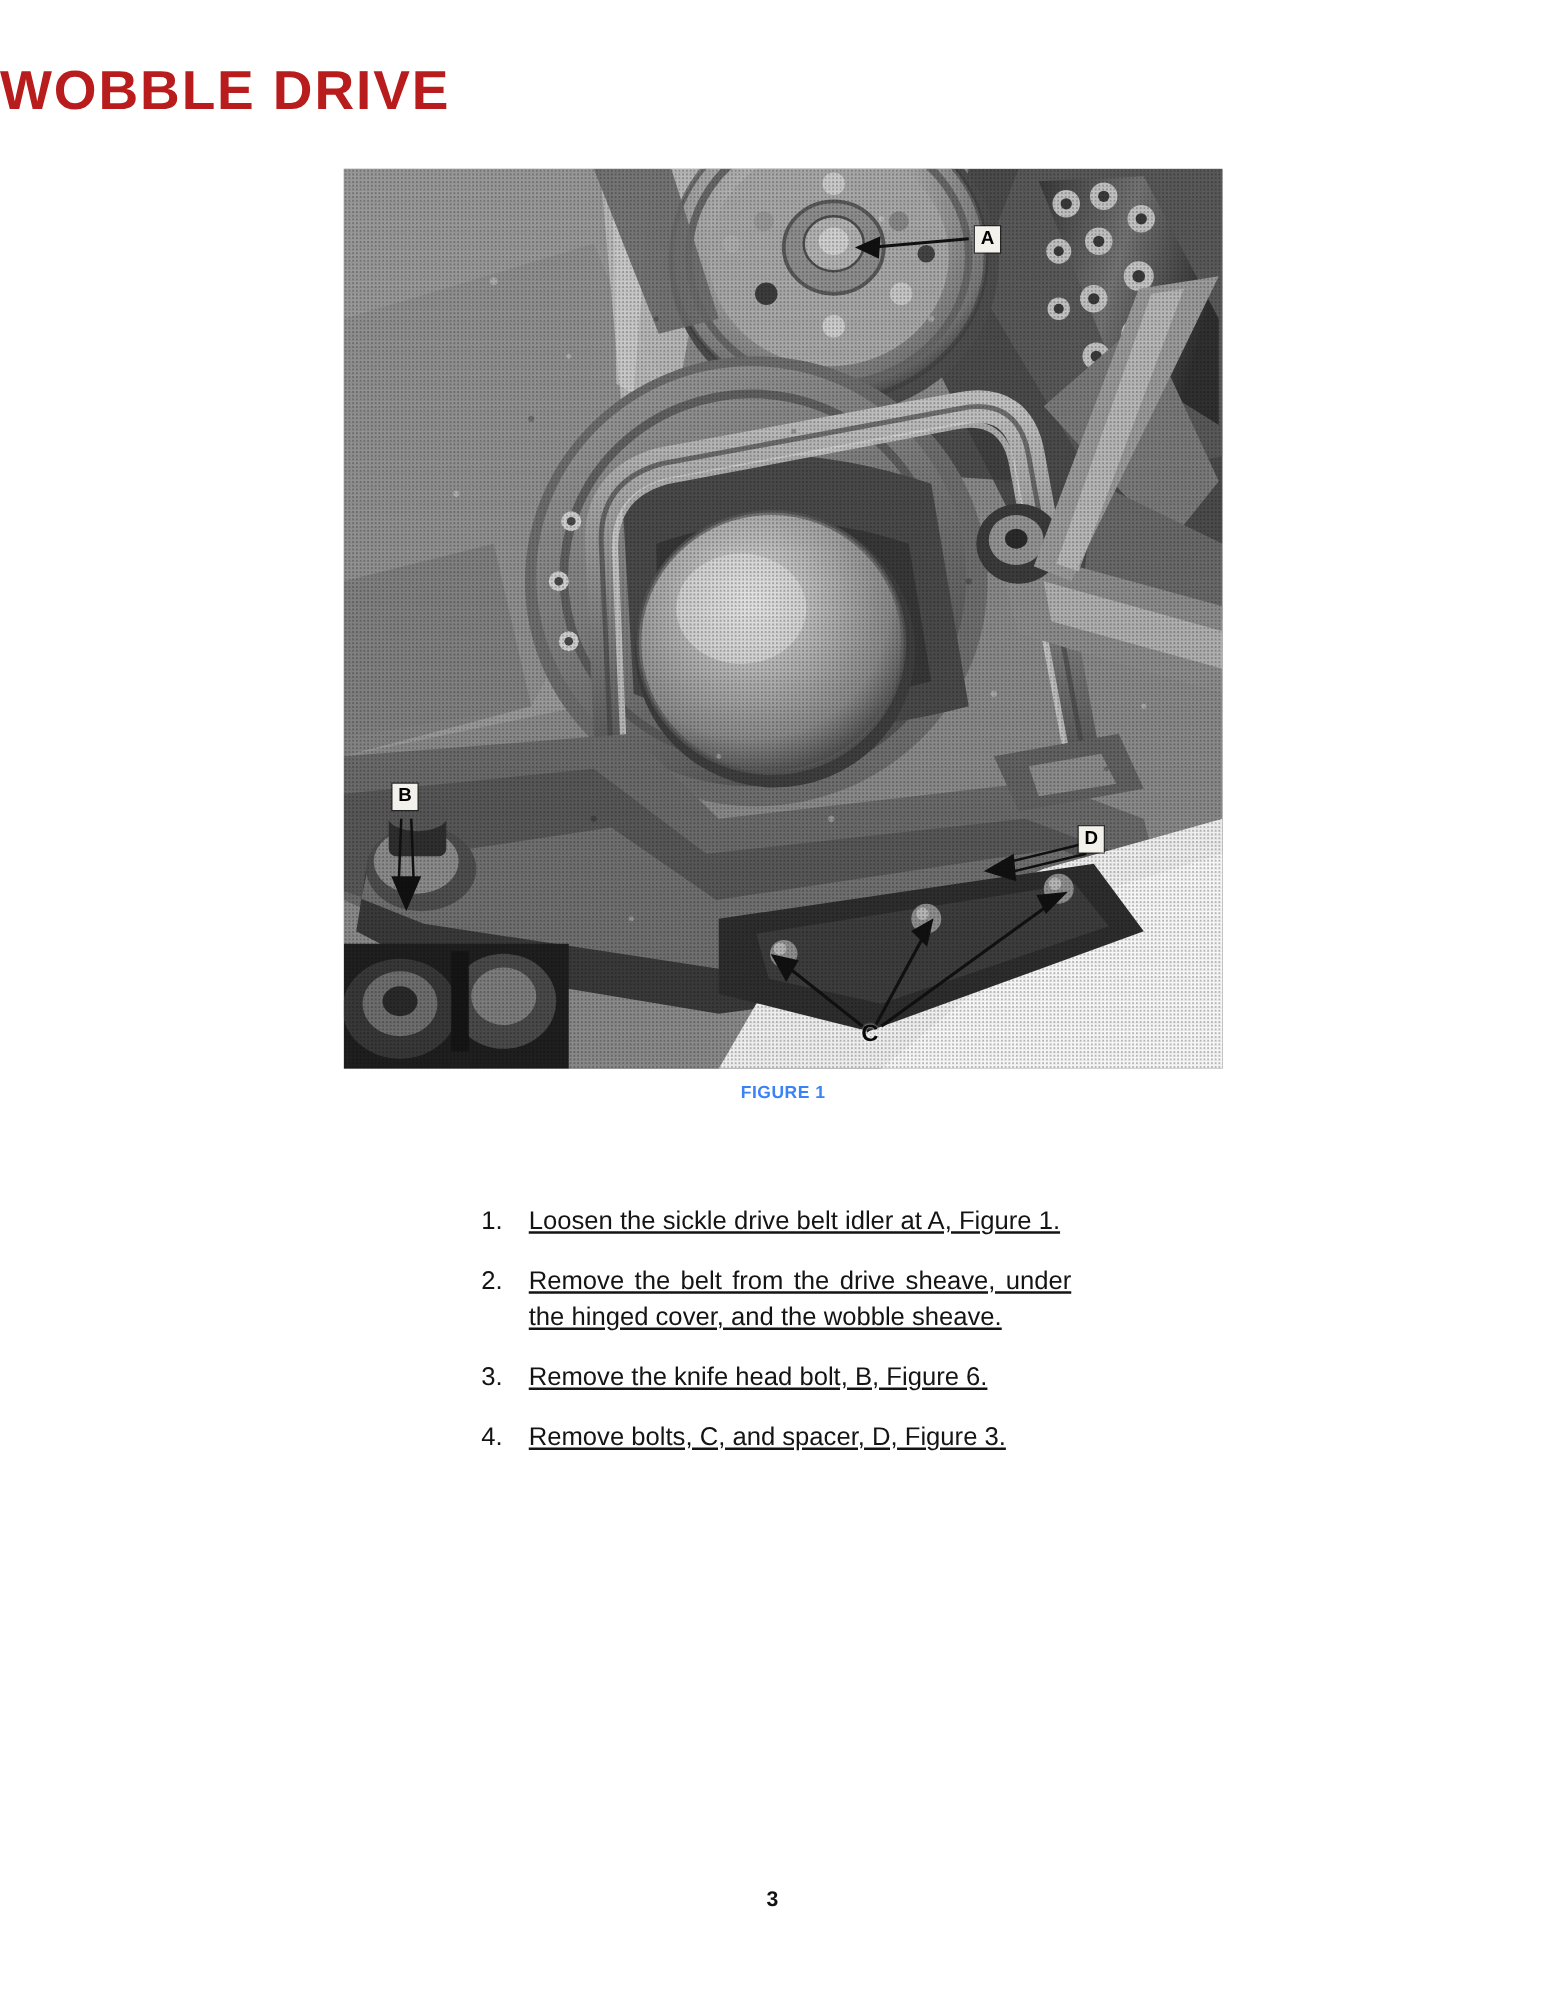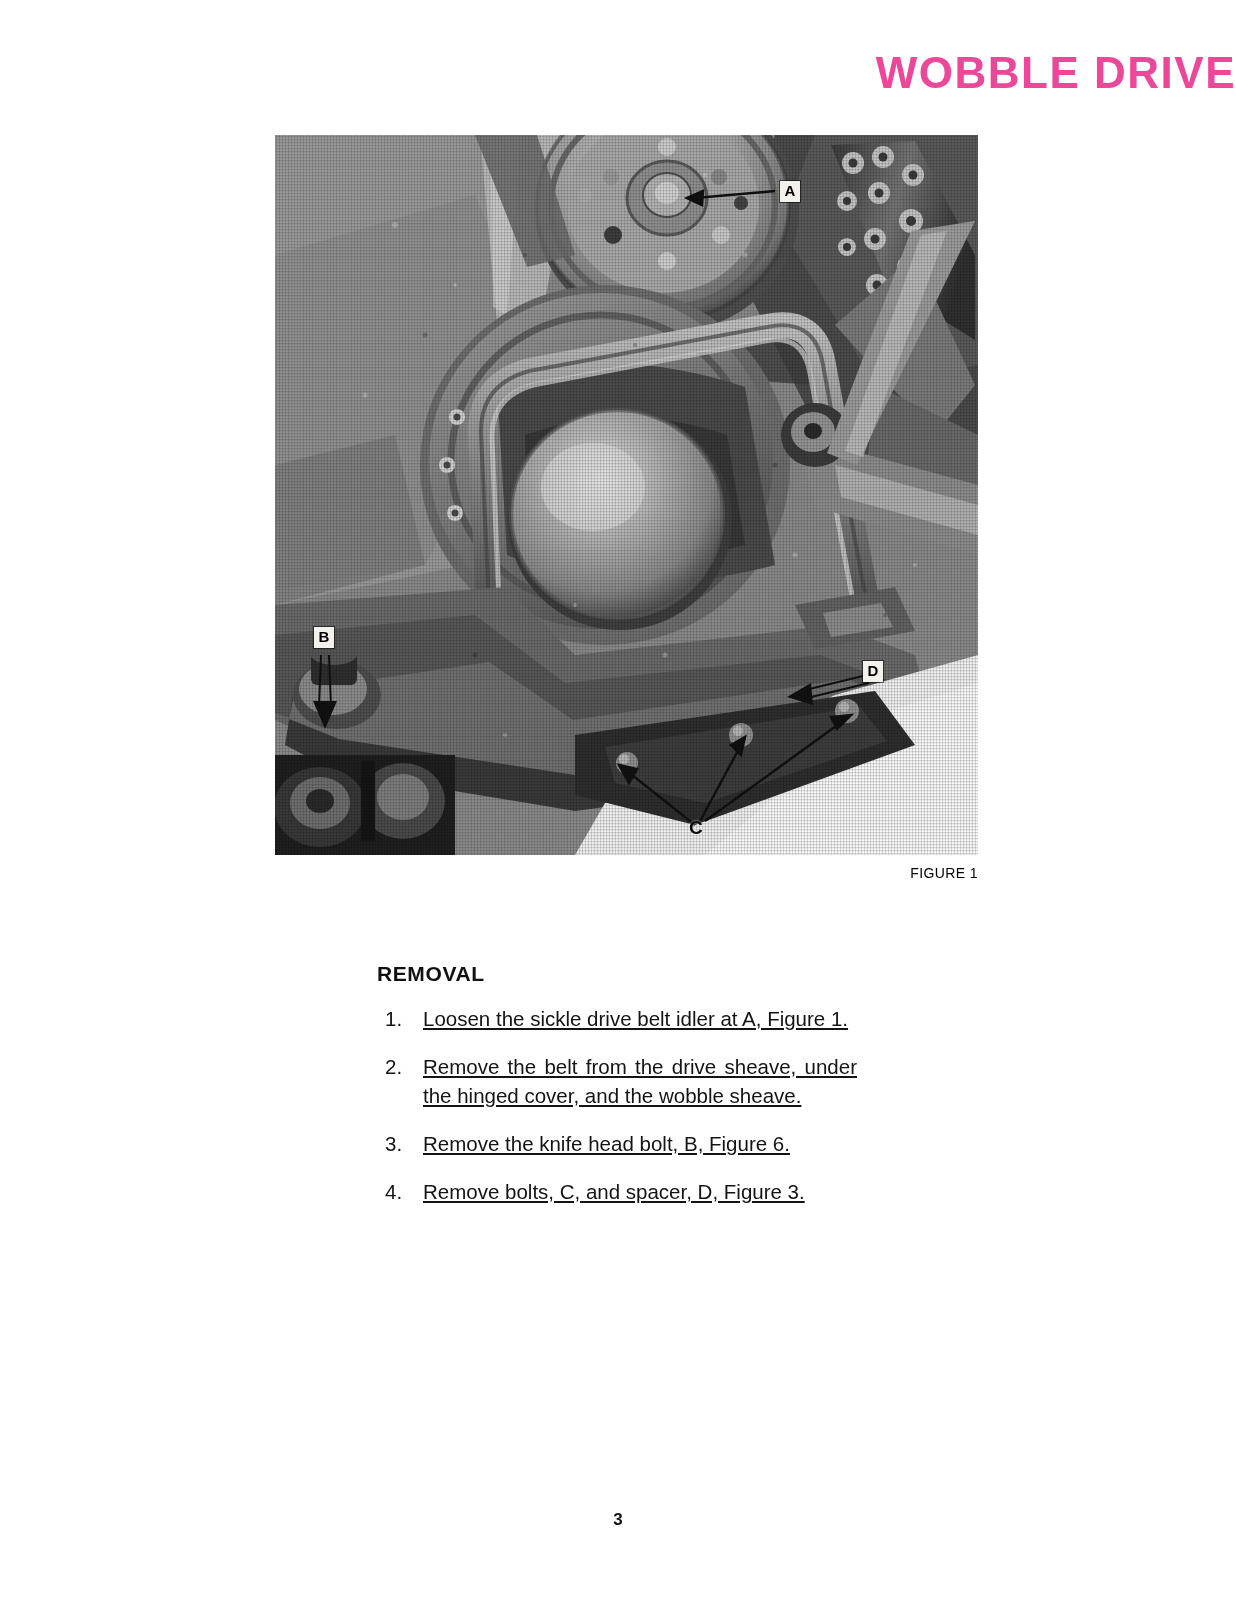--- a/index.html
+++ b/index.html
@@ -16,25 +16,25 @@
     color: #000000;
     overflow: hidden;
   }
 
   
   .page-title {
     position: absolute;
     left: 0;
     top: 48px;
     width: 1236px;
-    text-align: right;
+    text-align: left;
     font-size: 44px;
     font-weight: bold;
     letter-spacing: 1.5px;
-    color: #ec4899;
+    color: #b91c1c;
     font-family: "Liberation Sans", sans-serif;
   }
 
   
   .figure-block {
     position: absolute;
     left: 275px;
     top: 135px;
     width: 703px;
     height: 720px;
@@ -92,25 +92,25 @@
     font-weight: bold;
     font-size: 19px;
     text-shadow: 0 0 2px rgba(255,255,255,0.9);
   }
 
   .fig-caption {
     position: absolute;
     left: 275px;
     top: 865px;
     width: 703px;
-    text-align: right;
+    text-align: center;
     font-size: 14px;
-    font-weight: normal;
+    font-weight: bold;
     letter-spacing: 0.4px;
-    color: #000000;
+    color: #3b82f6;
   }
 
   
   .content {
     position: absolute;
     left: 377px;
     top: 962px;
     width: 480px;
   }
   .section-heading {
@@ -423,21 +423,20 @@
   <div class="callout-box" style="left:39px; top:492px;">B</div>
 
   <div class="callout-plain" style="left:414px; top:682px;">C</div>
 
   <div class="callout-box" style="left:588px; top:526px;">D</div>
 </div>
 
 <div class="fig-caption">FIGURE 1</div>
 
 <div class="content">
-  <h2 class="section-heading">REMOVAL</h2>
 
   <ol class="steps">
     <li>
       <span class="num">1.</span>
       <span class="txt">Loosen the sickle drive belt idler at A, Figure 1.</span>
     </li>
     <li>
       <span class="num">2.</span>
       <span class="txt">Remove the belt from the drive sheave, under the hinged cover, and the wobble sheave.</span>
     </li>

